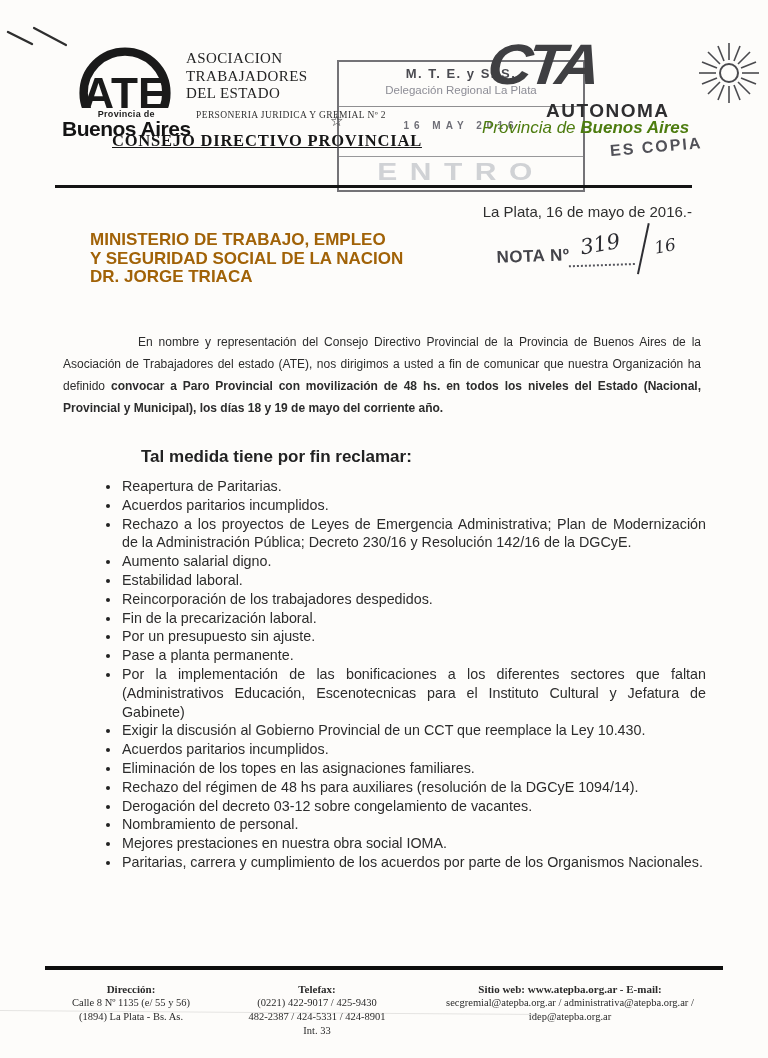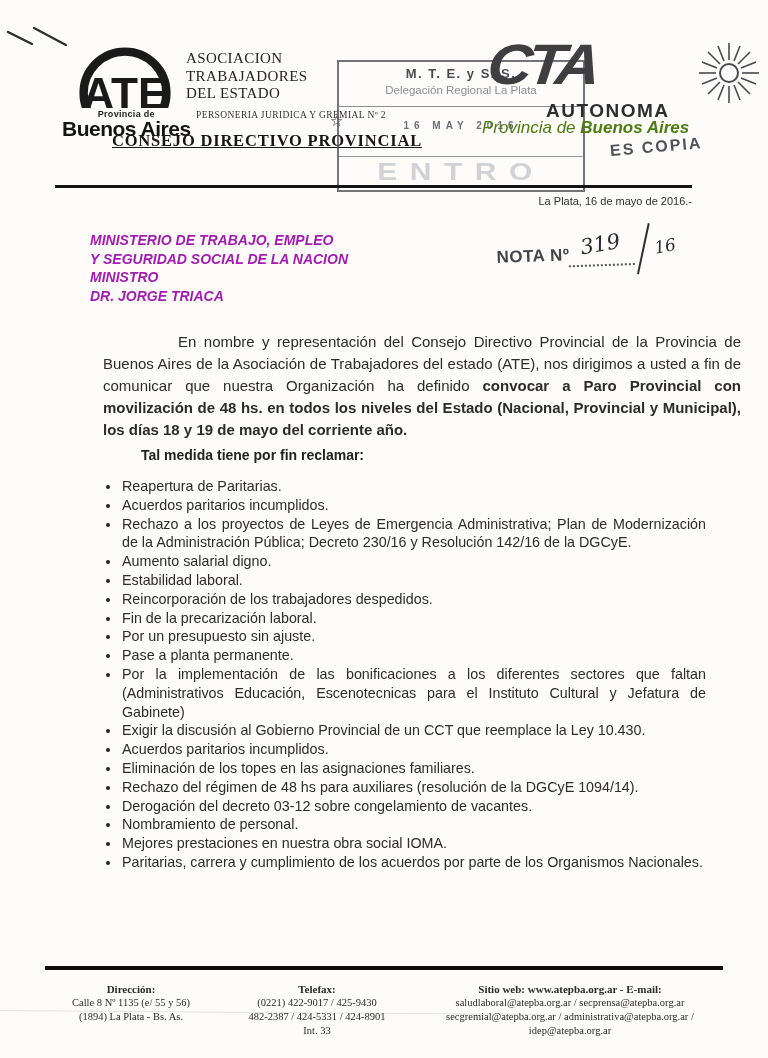--- a/index.html
+++ b/index.html
@@ -41,34 +41,34 @@
   .cta-word{position:absolute;left:0;top:-6px;font-size:62px;line-height:62px;font-weight:bold;font-style:italic;letter-spacing:-5px;color:#3f3f42;transform:scaleY(.92) skewX(-6deg);}
   .sun-icon{position:absolute;left:208px;top:0px;}
   .cta-autonoma{position:absolute;left:58px;top:60px;font-size:19px;font-weight:bold;letter-spacing:1.5px;color:#2e2e30;}
   .cta-prov{position:absolute;left:-6px;top:78px;font-size:17px;font-style:italic;color:#4d7c0f;white-space:nowrap;}
   .cta-prov .bold{font-weight:bold;}
   .es-copia{left:610px;top:138px;font-size:16px;font-weight:bold;letter-spacing:2px;color:#515158;transform:rotate(-5deg);}
 
   .header-rule{left:55px;top:185px;width:637px;height:3px;background:#141414;}
 
   
-  .date-line{left:380px;top:195px;width:312px;text-align:right;font-size:11px;color:#2f2f2f;}
-  .recipient{left:90px;top:231px;font-weight:bold;font-size:14px;line-height:18.5px;color:#a21caf;font-style:italic;}
+  .date-line{left:380px;top:203px;width:312px;text-align:right;font-size:15px;color:#2f2f2f;}
+  .recipient{left:90px;top:231px;font-weight:bold;font-size:17px;line-height:18.5px;color:#a16207;}
 
   .nota-stamp{left:497px;top:238px;width:220px;height:60px;transform:rotate(-2deg);}
   .nota-label{position:absolute;left:0;top:6px;font-size:17px;font-weight:bold;letter-spacing:.5px;color:#44444a;}
   .nota-dots{position:absolute;left:72px;top:26px;width:66px;border-bottom:2px dotted #55555c;}
   .nota-number{position:absolute;left:84px;top:-6px;font-family:"DejaVu Serif",serif;font-style:italic;font-size:21px;color:#2b2b30;transform:rotate(-8deg);}
   .nota-slash{position:absolute;left:146px;top:-14px;height:52px;border-left:2.5px solid #2e2e33;transform:rotate(14deg);}
   .nota-year{position:absolute;left:158px;top:0px;font-family:"DejaVu Serif",serif;font-style:italic;font-size:17px;color:#2b2b30;transform:rotate(-8deg);}
 
   
-  .body-par{left:63px;top:331px;width:638px;font-size:15px;line-height:22px;text-align:justify;color:#2c2c2c;text-indent:75px;margin-left:40px;}
+  .body-par{left:63px;top:331px;width:638px;font-size:12px;line-height:22px;text-align:justify;color:#2c2c2c;text-indent:75px;}
   .body-par .bold{font-weight:bold;}
-  .claims-heading{left:141px;top:447px;font-size:14px;font-weight:bold;color:#222;}
+  .claims-heading{left:141px;top:447px;font-size:17px;font-weight:bold;color:#222;}
   .demands{left:100px;top:477px;width:606px;}
   .demands ul{margin:0;padding:0 0 0 21px;}
   .demands li{font-size:14.3px;line-height:18.8px;text-align:justify;color:#2c2c2c;margin:0;padding-left:1px;}
   .demands li::marker{color:#222;font-size:13px;}
 
   
   .footer{left:45px;top:966px;width:678px;border-top:4px solid #0e0e0e;padding-top:12px;display:flex;font-family:"Liberation Serif",serif;color:#2a2a2a;}
   .f-col{text-align:center;}
   .f-col.c1{width:172px;}
   .f-col.c2{width:200px;}
@@ -145,21 +145,20 @@
 
   <div class="abs es-copia">ES COPIA</div>
 
   <div class="abs header-rule"></div>
 
   <div class="abs date-line">La Plata, 16 de mayo de 2016.-</div>
 
   <div class="abs recipient">
     <div>MINISTERIO DE TRABAJO, EMPLEO</div>
     <div>Y SEGURIDAD SOCIAL DE LA NACION</div>
-    <div>MINISTRO</div>
     <div>DR. JORGE TRIACA</div>
   </div>
 
   <div class="abs nota-stamp">
     <div class="nota-label">NOTA Nº</div>
     <div class="nota-dots"></div>
     <div class="nota-number">319</div>
     <div class="nota-slash"></div>
     <div class="nota-year">16</div>
   </div>
@@ -198,21 +197,20 @@
       <div class="f-line">(1894) La Plata - Bs. As.</div>
     </div>
     <div class="f-col c2">
       <div class="f-title">Telefax:</div>
       <div class="f-line">(0221) 422-9017 / 425-9430</div>
       <div class="f-line">482-2387 / 424-5331 / 424-8901</div>
       <div class="f-line">Int. 33</div>
     </div>
     <div class="f-col c3">
       <div class="f-title">Sitio web: www.atepba.org.ar - E-mail:</div>
-      <div class="f-line">saludlaboral@atepba.org.ar / secprensa@atepba.org.ar</div>
       <div class="f-line">secgremial@atepba.org.ar / administrativa@atepba.org.ar /</div>
       <div class="f-line">idep@atepba.org.ar</div>
     </div>
   </div>
 
   <div class="abs scan-line"></div>
 
 </div>
 
 </body></html>

